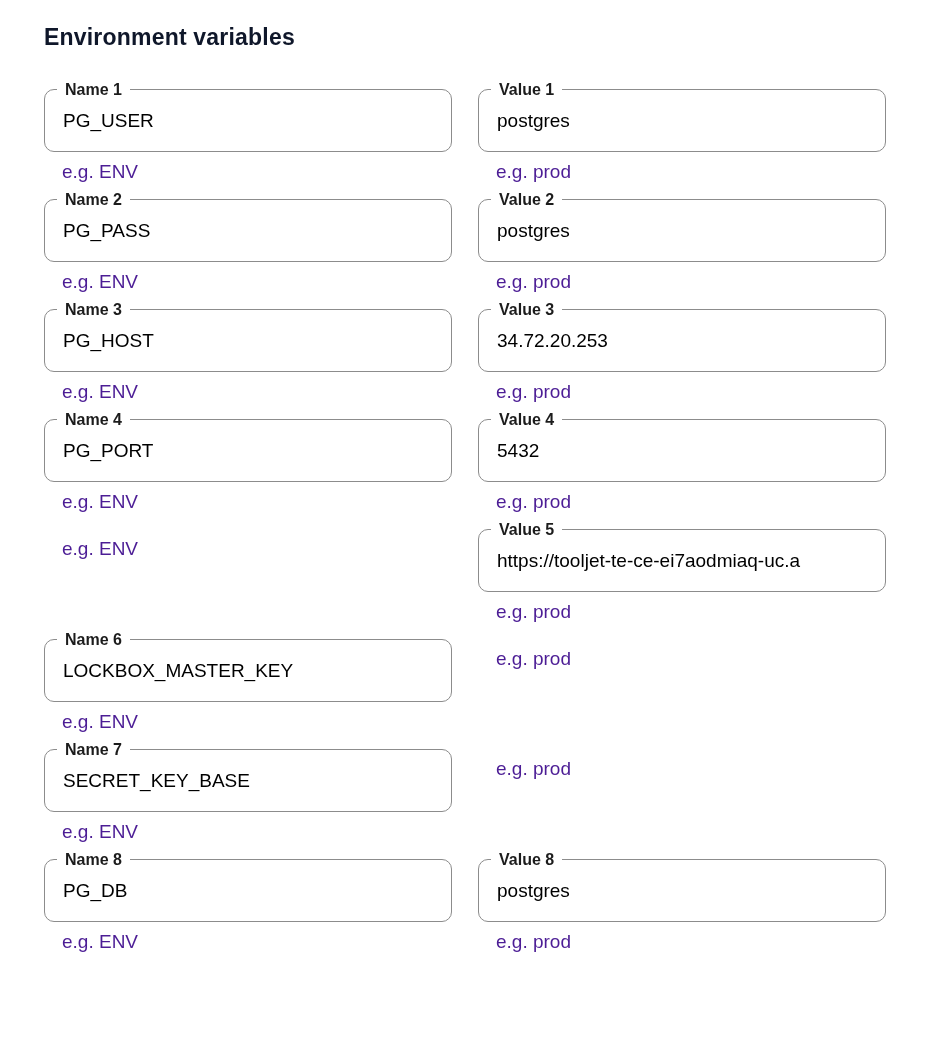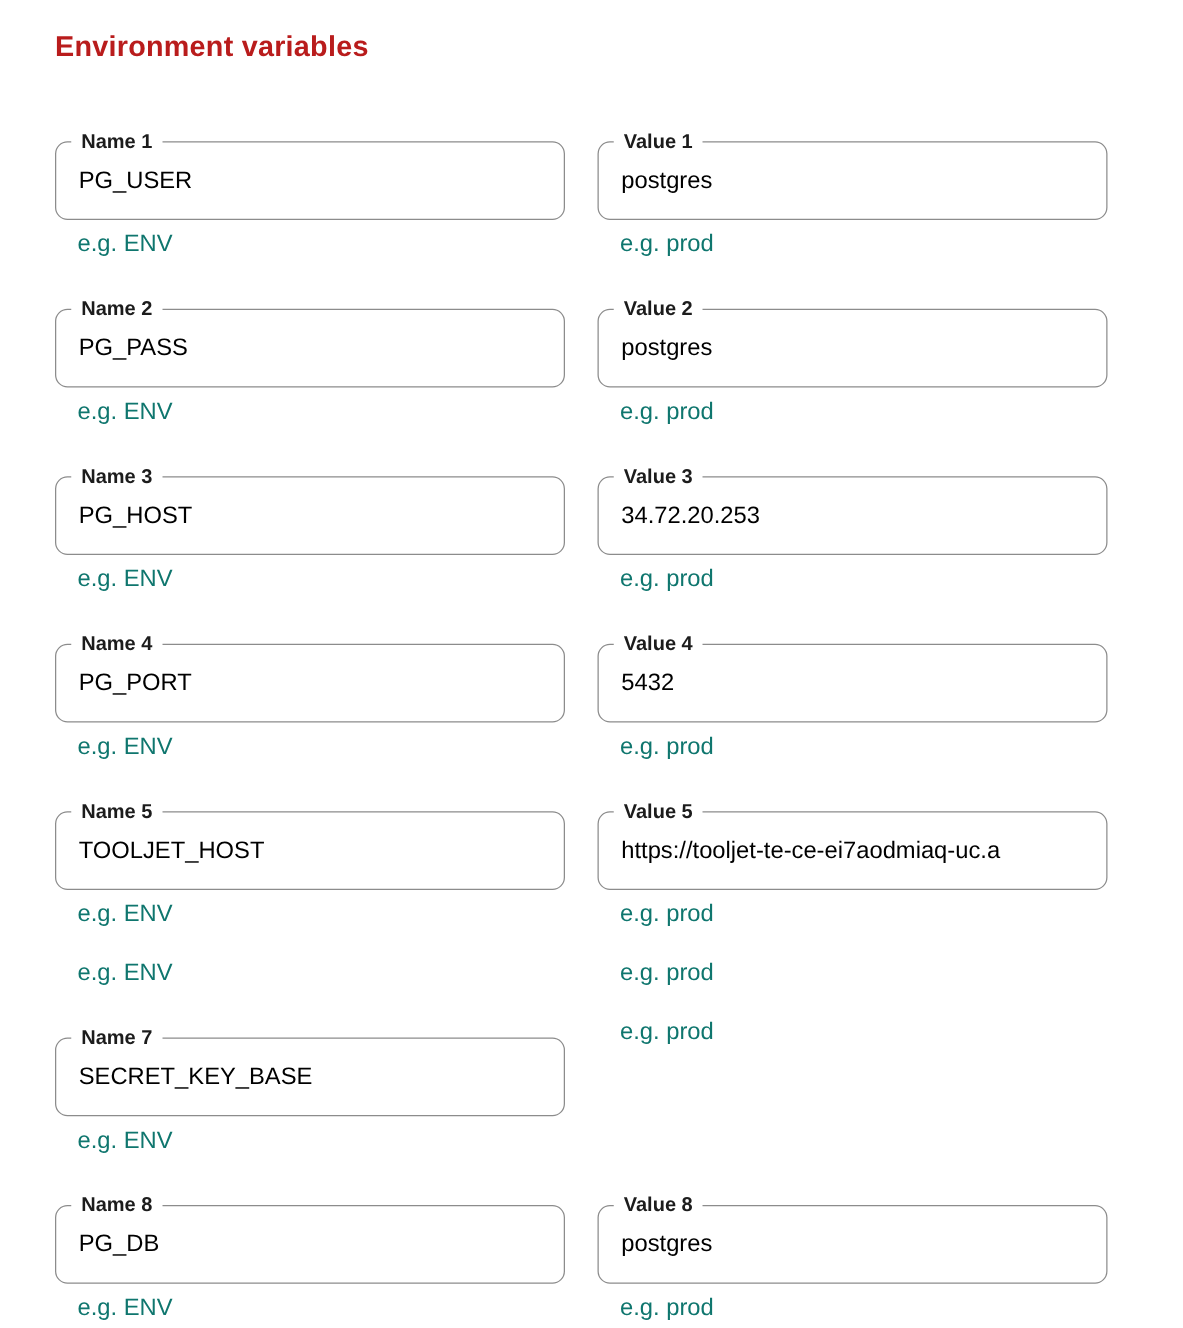--- a/index.html
+++ b/index.html
@@ -8,35 +8,35 @@
     width: 946px;
     height: 1062px;
     background: #ffffff;
     font-family: "Liberation Sans", sans-serif;
     overflow: hidden;
   }
   .page { padding: 23px 0 0 44px; }
   .section-title {
     font-size: 23px;
     font-weight: 700;
-    color: #b91c1c;
+    color: #0f172a;
     line-height: 28px;
     letter-spacing: 0.2px;
   }
   .grid {
     margin-top: 38px;
     display: grid;
     grid-template-columns: 408px 408px;
     column-gap: 26px;
     row-gap: 15px;
   }
   .cell { }
   .mat-field {
     position: relative;
-    margin-top: 24px;
+    margin-top: 0;
     height: 63px;
     border: 1px solid #8c8c8c;
     border-radius: 10px;
     background: #ffffff;
   }
   .mat-label {
     position: absolute;
     top: -10px;
     left: 12px;
     background: #ffffff;
@@ -59,21 +59,21 @@
     font-size: 19px;
     color: #000000;
     white-space: nowrap;
     overflow: hidden;
   }
   .helper {
     margin-top: 8px;
     padding-left: 18px;
     font-size: 19px;
     line-height: 24px;
-    color: #0f766e;
+    color: #4c1d95;
   }
 </style>
 </head>
 <body>
 
 <div class="page">
   <div class="section-title">Environment variables</div>
 
   <div class="grid">
 
@@ -131,35 +131,35 @@
     </div>
     <div class="cell">
       <div class="mat-field">
         <span class="mat-label">Value 4</span>
         <input class="mat-input" value="5432" style="">
       </div>
       <div class="helper">e.g. prod</div>
     </div>
 
     <div class="cell">
-      <div class="mat-field">
-        <span class="mat-label">Name 5</span>
-        <input class="mat-input" value="TOOLJET_HOST" style="">
-      </div>
       <div class="helper">e.g. ENV</div>
     </div>
     <div class="cell">
       <div class="mat-field">
         <span class="mat-label">Value 5</span>
         <input class="mat-input" value="https://tooljet-te-ce-ei7aodmiaq-uc.a" style="">
       </div>
       <div class="helper">e.g. prod</div>
     </div>
 
     <div class="cell">
+      <div class="mat-field">
+        <span class="mat-label">Name 6</span>
+        <input class="mat-input" value="LOCKBOX_MASTER_KEY" style="">
+      </div>
       <div class="helper">e.g. ENV</div>
     </div>
     <div class="cell">
       <div class="helper">e.g. prod</div>
     </div>
 
     <div class="cell">
       <div class="mat-field">
         <span class="mat-label">Name 7</span>
         <input class="mat-input" value="SECRET_KEY_BASE" style="">

